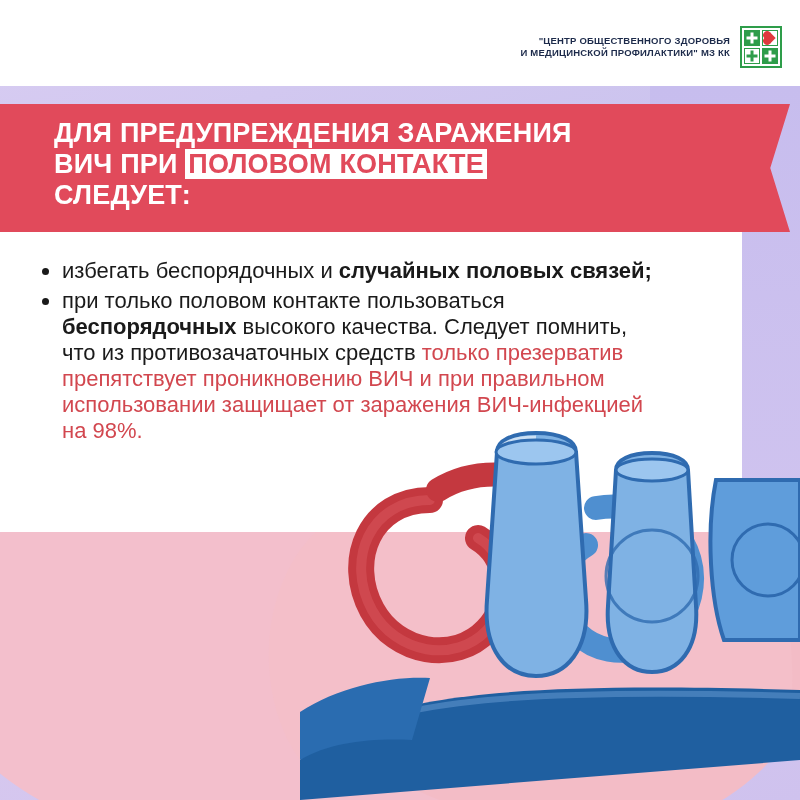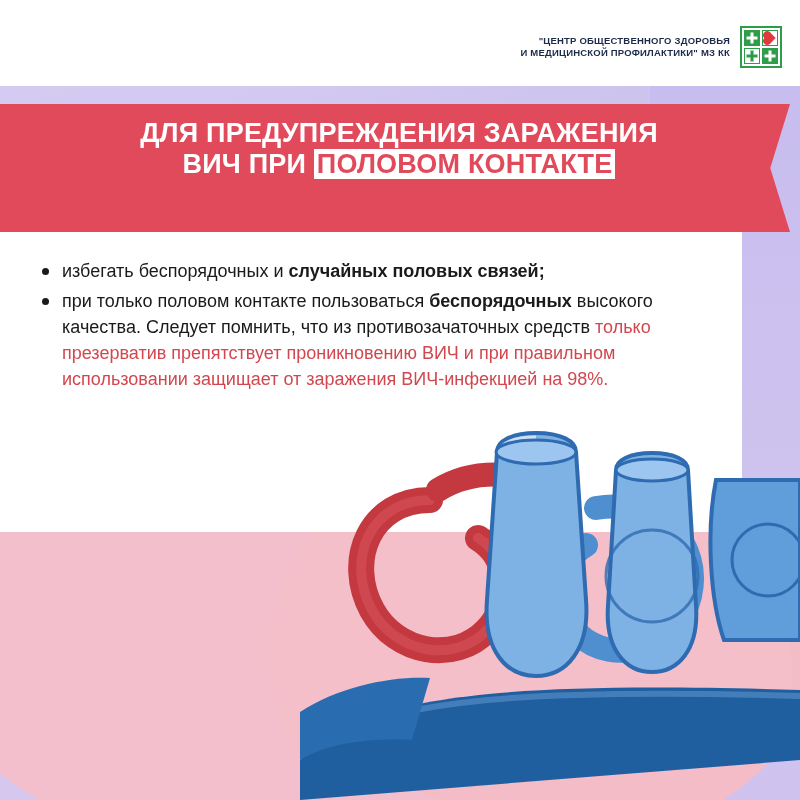--- a/index.html
+++ b/index.html
@@ -138,21 +138,20 @@
     left: 54px;
     top: 118px;
     width: 690px;
     z-index: 7;
     font-size: 27px;
     font-weight: bold;
     line-height: 31px;
     color: #ffffff;
     letter-spacing: 0.2px;
     text-transform: uppercase;
-    text-align: center;
   }
   .title-hl {
     background: #ffffff;
     color: #e14a5b;
     padding: 0 3px;
     box-decoration-break: clone;
     -webkit-box-decoration-break: clone;
   }
 
   
@@ -164,21 +163,21 @@
     height: 300px;
     background: #ffffff;
     z-index: 5;
   }
   .bullets {
     position: absolute;
     left: 38px;
     top: 258px;
     width: 628px;
     z-index: 6;
-    font-size: 18px;
+    font-size: 22px;
     line-height: 26px;
     color: #1a1a1a;
   }
   .bullet {
     position: relative;
     padding-left: 24px;
     margin-bottom: 4px;
   }
   .bullet .dot {
     position: absolute;
@@ -237,20 +236,21 @@
             <span class="cross"></span>
           </i>
       </div>
     </div>
   </div>
 
   <div class="title-banner"></div>
   <div class="title-text">
     <span>ДЛЯ ПРЕДУПРЕЖДЕНИЯ ЗАРАЖЕНИЯ</span><br>
     <span>ВИЧ ПРИ </span><span class="title-hl">ПОЛОВОМ КОНТАКТЕ</span><br>
+    <span>СЛЕДУЕТ:</span>
   </div>
 
   <div class="body-card"></div>
 
   <div class="bullets">
     <div class="bullet">
       <span class="dot"></span>
       <span>избегать беспорядочных и </span><span class="b">случайных половых связей;</span>
     </div>
     <div class="bullet">

